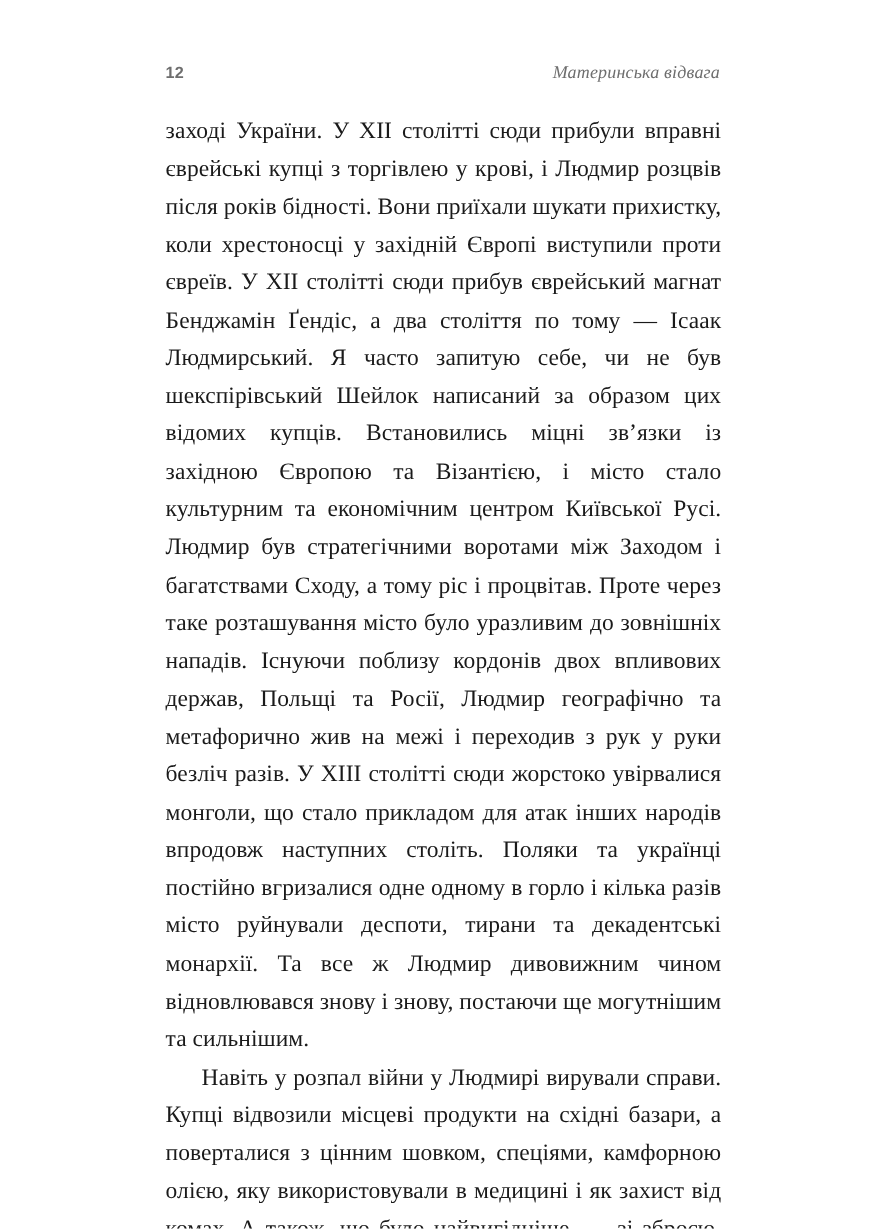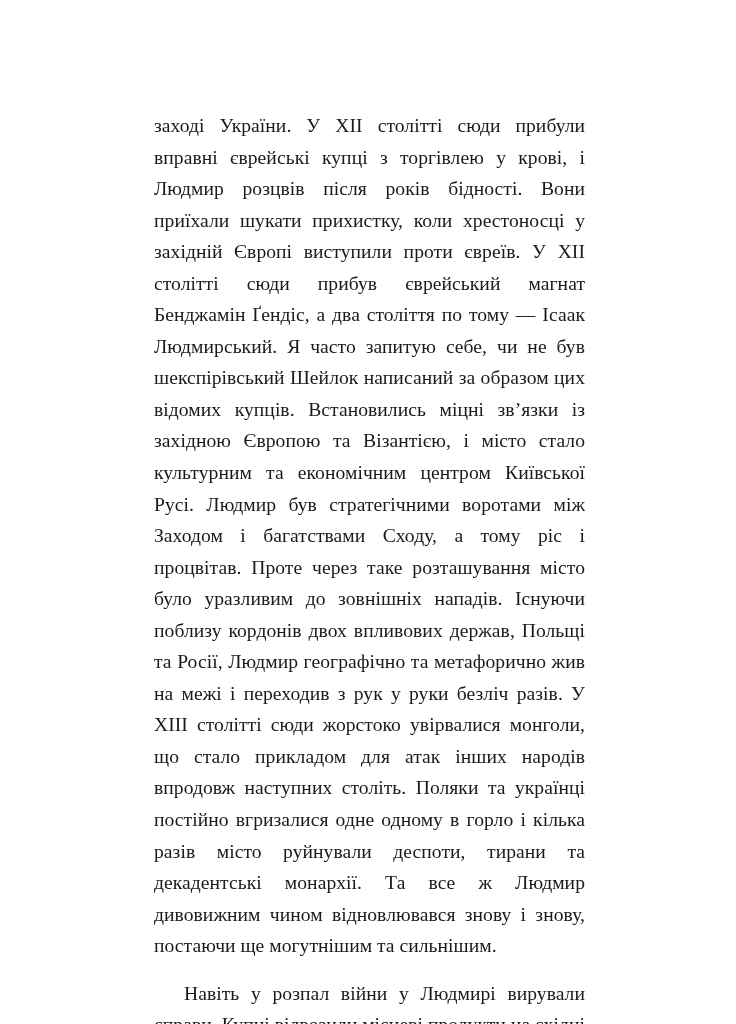--- a/index.html
+++ b/index.html
@@ -58,21 +58,21 @@
     width: 463px;
   }
 
   .para {
     font-family: "Liberation Serif", serif;
     font-size: 19.6px;
     line-height: 31.55px;
     color: #1a1a1a;
     text-align: justify;
     text-justify: inter-word;
-    margin: 16px;
+    margin: 0;
     hyphens: manual;
     -webkit-hyphens: manual;
     word-spacing: -0.1px;
     letter-spacing: 0.05px;
   }
 
   .para.indent {
     text-indent: 30px;
   }
 
@@ -82,19 +82,23 @@
     display: inline-block;
     width: 100%;
     height: 0;
   }
 </style>
 </head>
 <body>
 
 <div class="page">
 
+  <div class="running-head">
+    <span class="folio">12</span>
+    <span class="running-title">Материнська відвага</span>
+  </div>
 
   <div class="textblock">
     <p class="para">заході України. У XII столітті сюди прибули вправні єврейські купці з торгівлею у крові, і Людмир розцвів після років бідності. Вони приїхали шукати прихистку, коли хрестоносці у західній Європі виступили проти євреїв. У XII столітті сюди прибув єврейський магнат Бенджамін Ґендіс, а два століття по тому — Ісаак Людмирський. Я часто запитую себе, чи не був шекспірівський Шейлок написаний за образом цих відомих купців. Встановились міцні зв’язки із західною Європою та Візантією, і місто стало культурним та економічним центром Київської Русі. Людмир був стратегічними воротами між Заходом і багатствами Сходу, а тому ріс і процвітав. Проте через таке розташування місто було уразливим до зовнішніх нападів. Існуючи поблизу кордонів двох впливових держав, Польщі та Росії, Людмир географічно та метафорично жив на межі і переходив з рук у руки безліч разів. У XIII столітті сюди жорстоко увірвалися монголи, що стало прикладом для атак інших народів впродовж наступних століть. Поляки та українці постійно вгризалися одне одному в горло і кілька разів місто руйнували деспоти, тирани та декадентські монархії. Та все ж Людмир дивовижним чином відновлювався знову і знову, постаючи ще могутнішим та сильнішим.</p>
     <p class="para indent continues">Навіть у розпал війни у Людмирі вирували справи. Купці відвозили місцеві продукти на східні базари, а поверталися з цінним шовком, спеціями, камфорною олією, яку використовували в медицині і як захист від комах. А також, що було найвигідніше, — зі зброєю. Місто росло, з сусідніх міст приїжджали ремісники, і людмирський базар гудів від купців, що розмовляли</p>
   </div>
 
 </div>
 
 </body></html>

